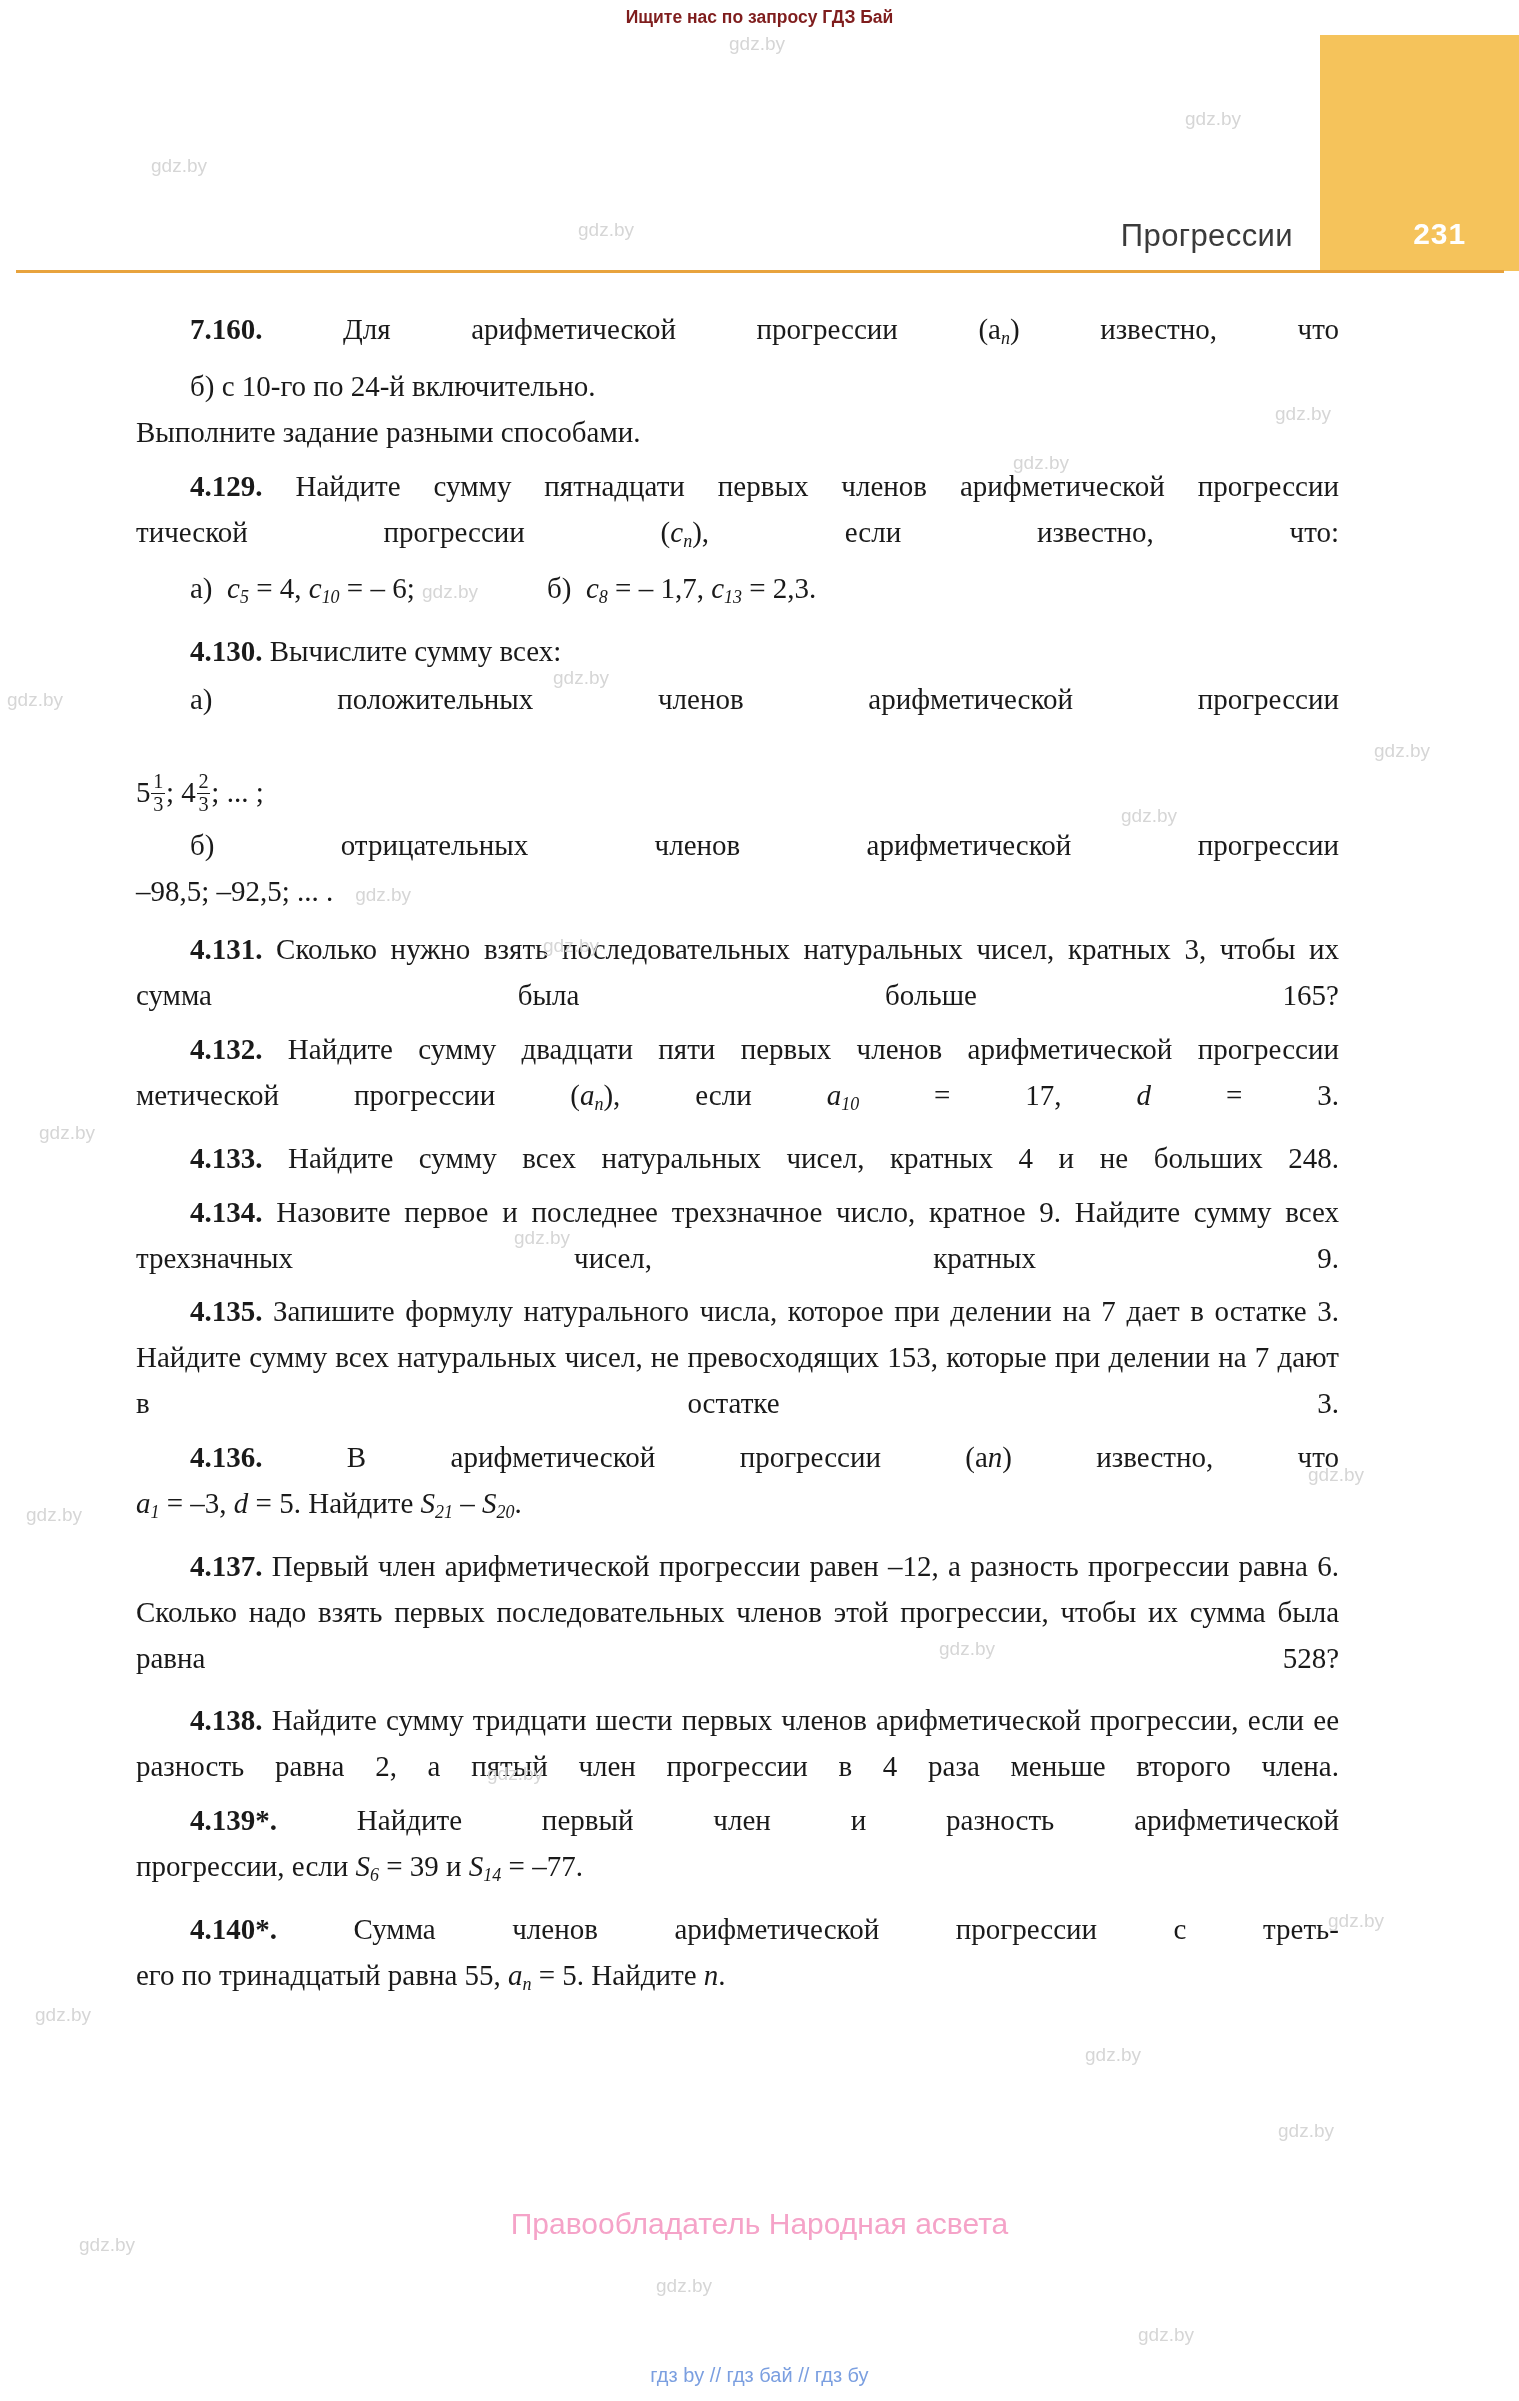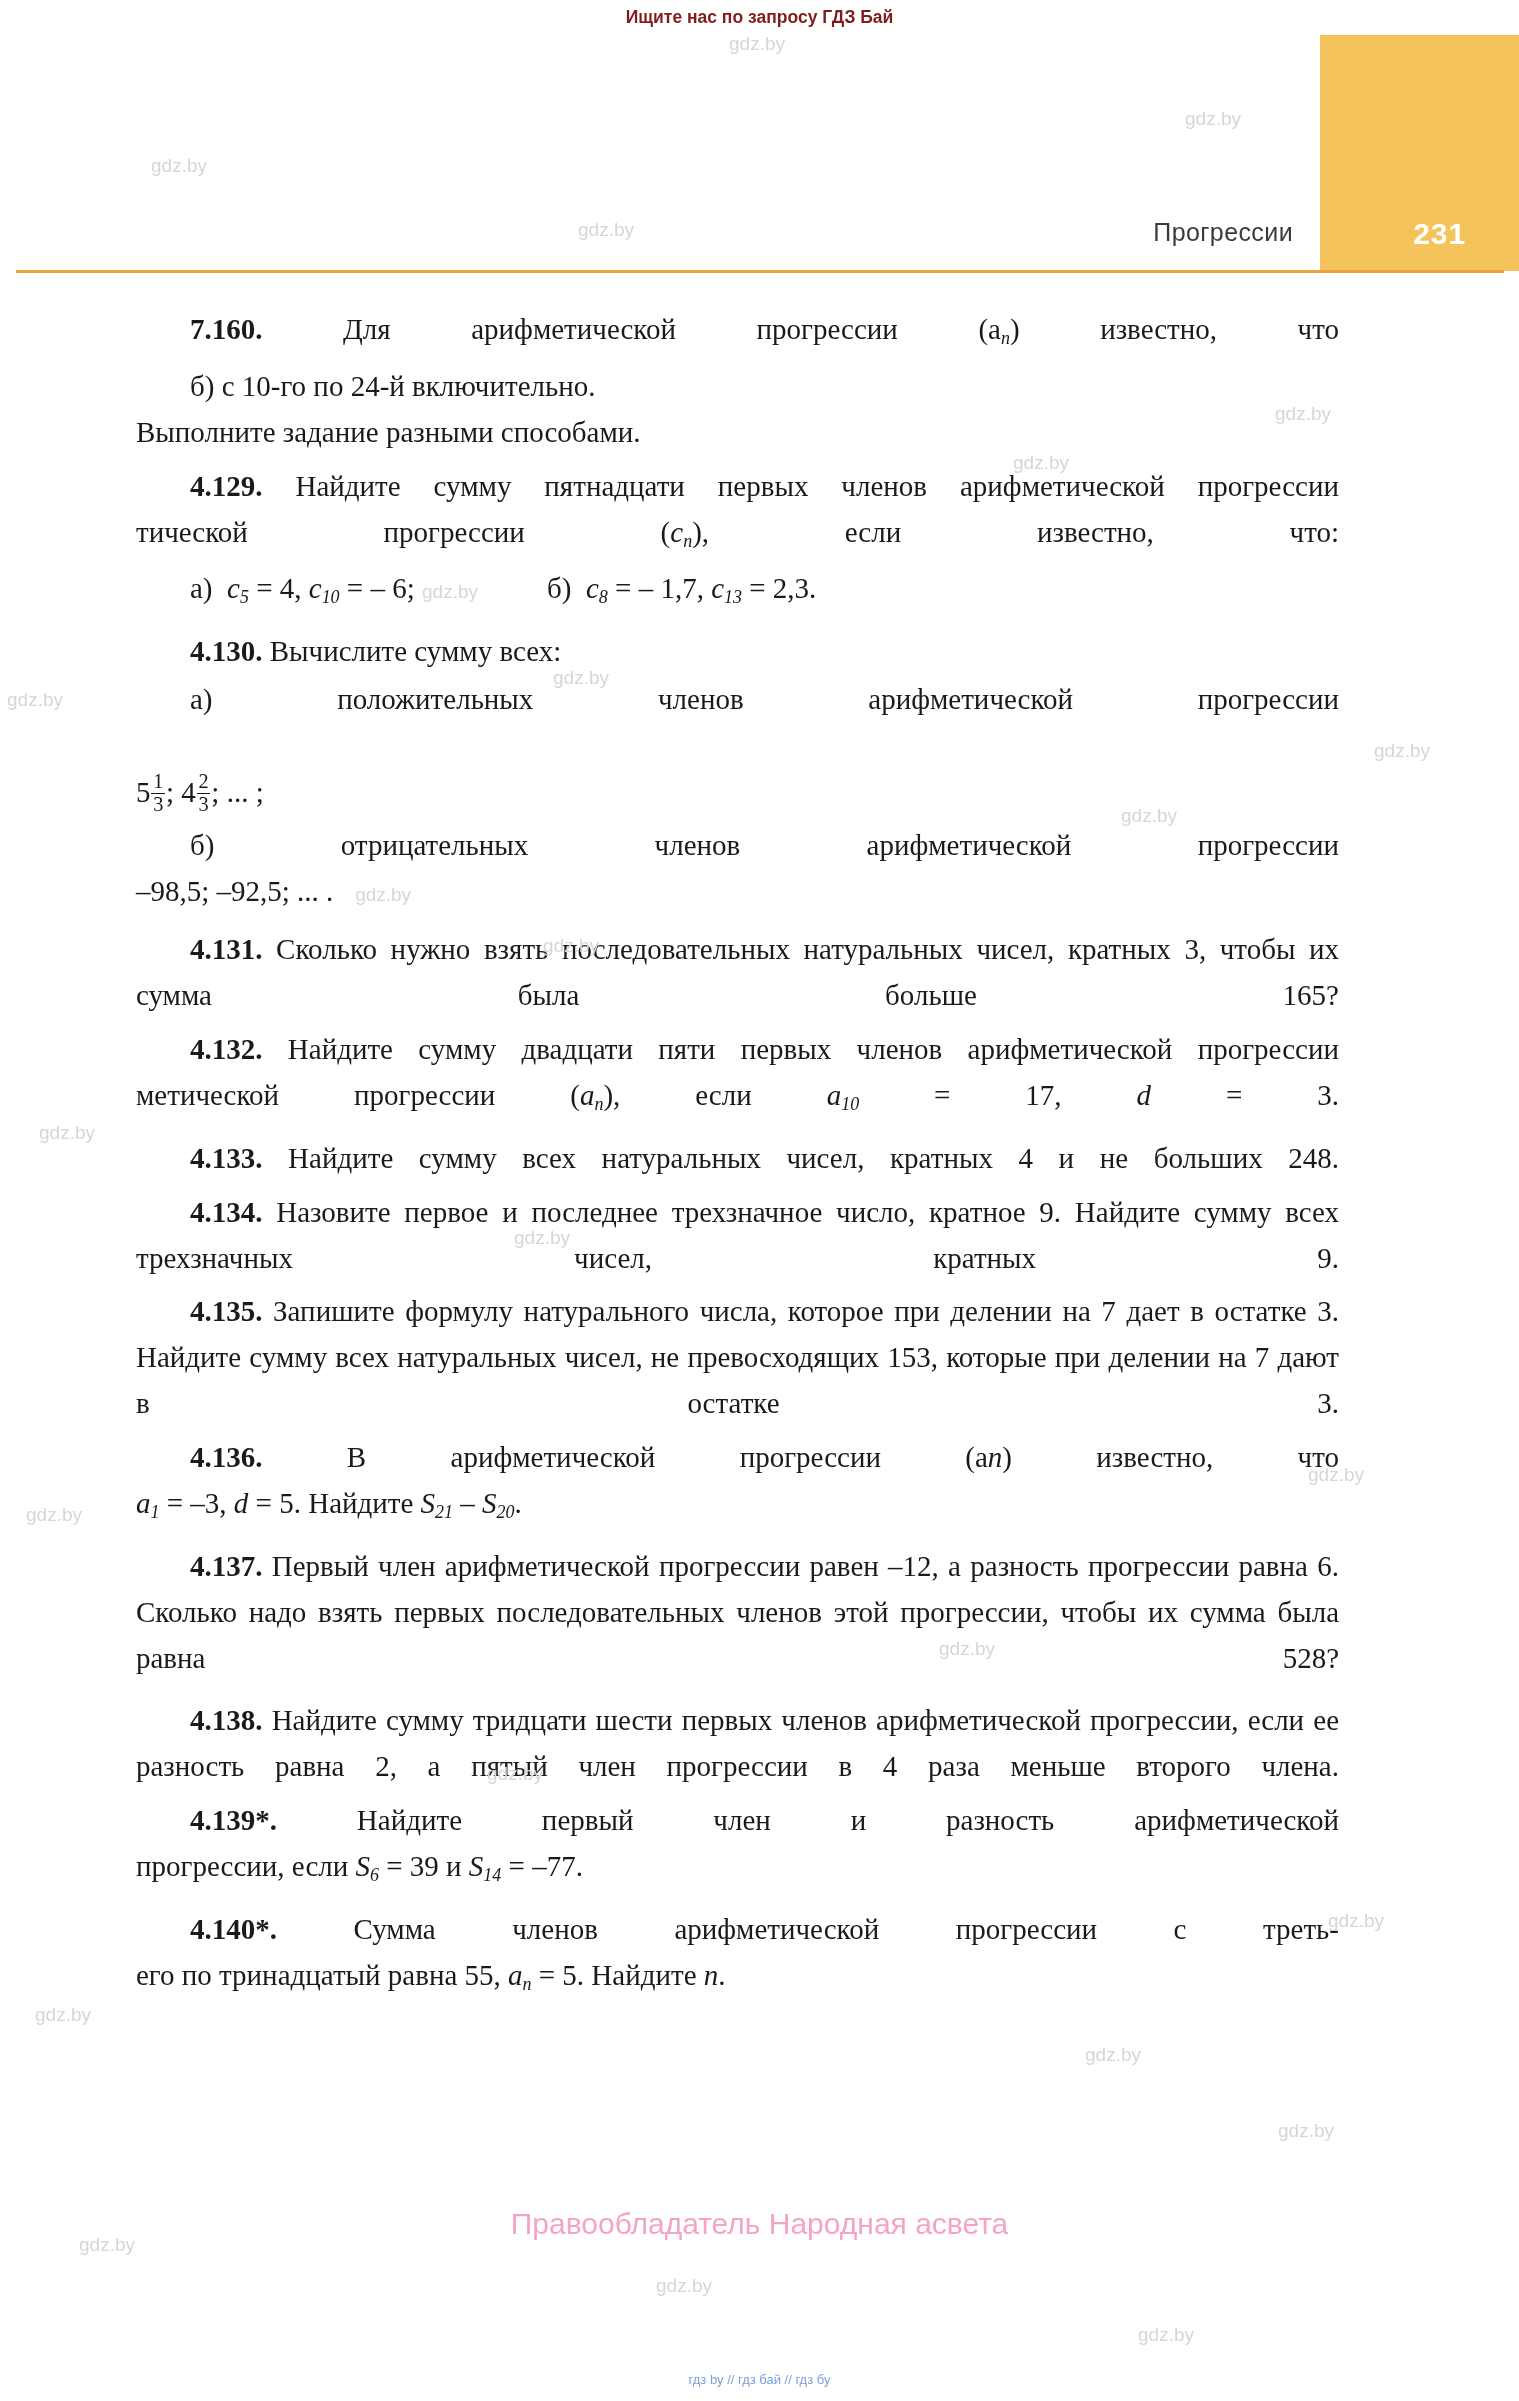--- a/index.html
+++ b/index.html
@@ -61,21 +61,21 @@
     font-size: 30px;
     font-weight: bold;
     color: #ffffff;
     letter-spacing: 0.9px;
   }
   .header-title {
     position: absolute;
     right: 226px;
     top: 218px;
     font-family: "Liberation Sans", sans-serif;
-    font-size: 25px;
+    font-size: 31px;
     color: #3b3b3b;
     letter-spacing: 0.4px;
   }
 
   
   .content {
     position: absolute;
     left: 136px;
     top: 298px;
     width: 1203px;
@@ -150,21 +150,21 @@
     font-size: 30px;
     color: #f5a3c8;
   }
   .footer-links {
     position: absolute;
     left: 0;
     bottom: 14px;
     width: 1519px;
     text-align: center;
     font-family: "Liberation Sans", sans-serif;
-    font-size: 13px;
+    font-size: 20px;
     color: #7b9fe0;
   }
 </style>
 </head>
 <body>
 
 <div class="top-banner">Ищите нас по запросу ГДЗ Бай</div>
 
 <div class="header">
   <div class="page-number-box"></div>

